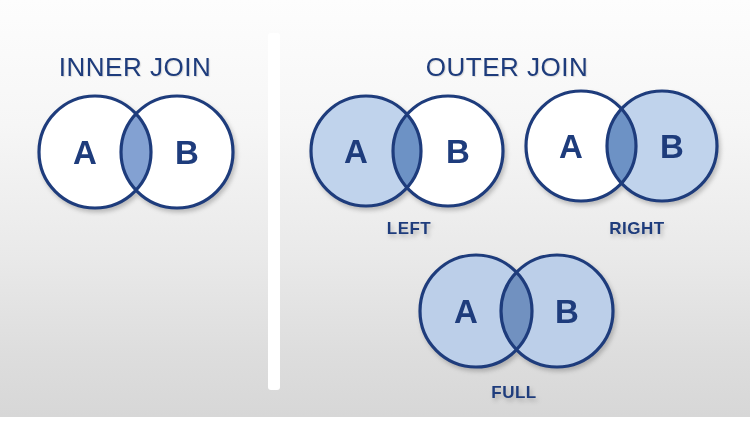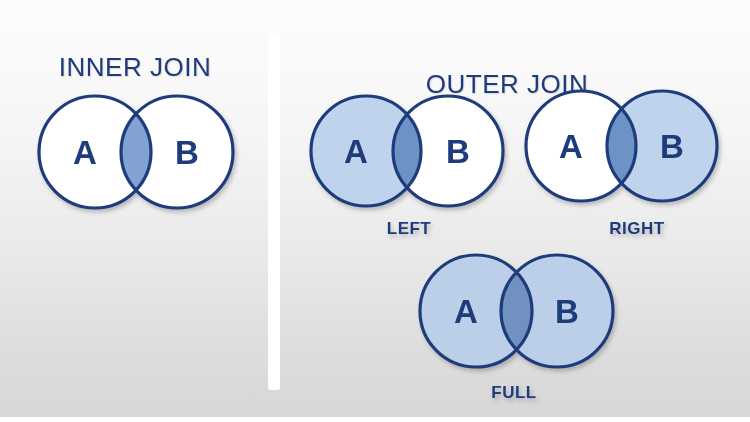--- a/index.html
+++ b/index.html
@@ -11,21 +11,21 @@
   .slide{
     position:absolute;left:0;top:0;width:750px;height:417px;
     background:linear-gradient(180deg,#fdfdfd 0%,#f6f6f6 30%,#e9e9e9 62%,#dddddd 85%,#d7d7d7 100%);
   }
   .section-title{
     position:absolute;top:52px;height:30px;line-height:30px;
     text-align:center;font-size:26px;font-weight:400;letter-spacing:.5px;
     color:#1e3c7c;text-shadow:1px 1px 1px rgba(80,80,80,.18);
   }
   .title-inner{left:0;width:270px;}
-  .title-outer{left:282px;width:450px;margin-top:17px;}
+  .title-outer{left:282px;width:450px;}
   .divider{
     position:absolute;left:268px;top:33px;width:12px;height:357px;
     background:#ffffff;border-radius:3px;
   }
   #venn-canvas{position:absolute;left:0;top:0;}
   .venn{filter:drop-shadow(2px 3px 2px rgba(90,90,90,.35));}
   .venn-letter{font-family:"Liberation Sans",sans-serif;font-size:33px;font-weight:700;fill:#1e3c7c;}
   .venn-caption{font-family:"Liberation Sans",sans-serif;font-size:17px;font-weight:700;fill:#1e3c7c;letter-spacing:.5px;}
 </style>
 </head>

